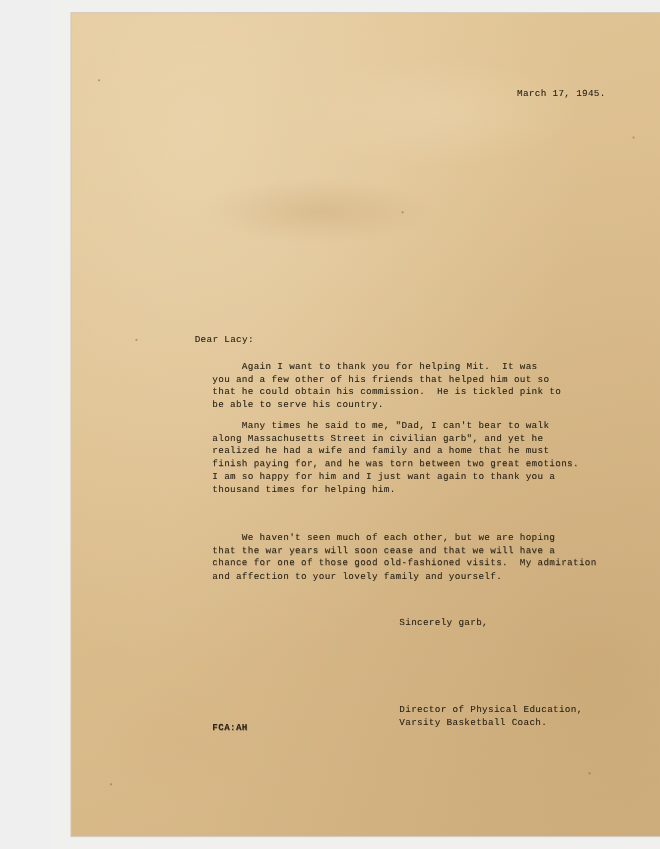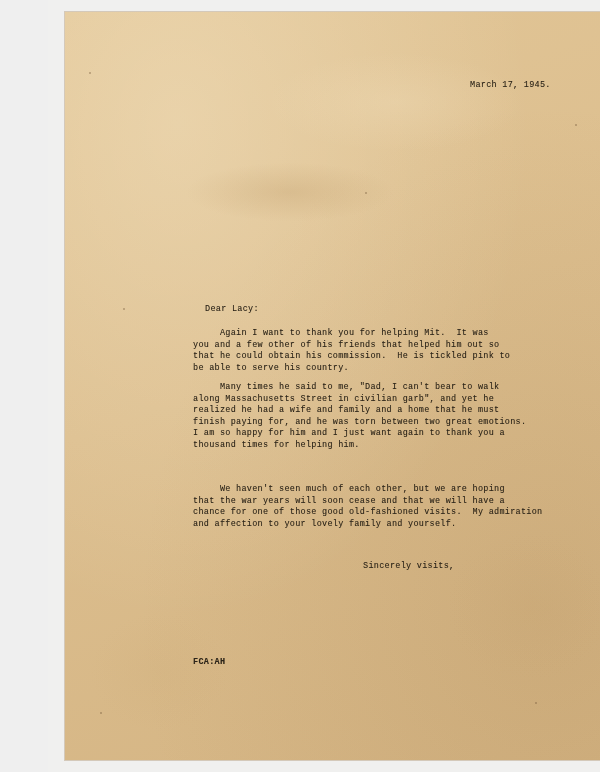--- a/index.html
+++ b/index.html
@@ -61,21 +61,21 @@
     color: #2b2419;
     font-family: "Liberation Mono", monospace;
     font-size: 8.4px;
     line-height: 11.6px;
     letter-spacing: 0.35px;
     white-space: pre;
     text-shadow: 0.25px 0.25px 0 rgba(60,45,25,0.35);
   }
   #date { left: 405px; top: 68px; }
   #addr { left: 128px; top: 238px; }
-  #salutation { left: 140px; top: 292px; text-align: right; }
+  #salutation { left: 112px; top: 292px; text-align: right; }
   #para1 { left: 128px; top: 316px; }
   #para2 { left: 128px; top: 370px; }
   #para3 { left: 128px; top: 472px; }
   #closing { left: 298px; top: 549px; }
   #signature-block { left: 298px; top: 628px; }
   #initials { left: 128px; top: 645px; font-weight: bold; }
 </style>
 </head>
 <body>
 
@@ -110,19 +110,21 @@
 realized he had a wife and family and a home that he must
 finish paying for, and he was torn between two great emotions.
 I am so happy for him and I just want again to thank you a
 thousand times for helping him.</div>
 
     <div class="typed" id="para3">     We haven't seen much of each other, but we are hoping
 that the war years will soon cease and that we will have a
 chance for one of those good old-fashioned visits.  My admiration
 and affection to your lovely family and yourself.</div>
 
-    <div class="typed" id="closing">Sincerely visits,</div>
+    <div class="typed" id="closing">Sincerely garb,</div>
 
+    <div class="typed" id="signature-block">Director of Physical Education,
+Varsity Basketball Coach.</div>
 
     <div class="typed" id="initials">FCA:AH</div>
 
   </div>
 </div>
 
 </body></html>

